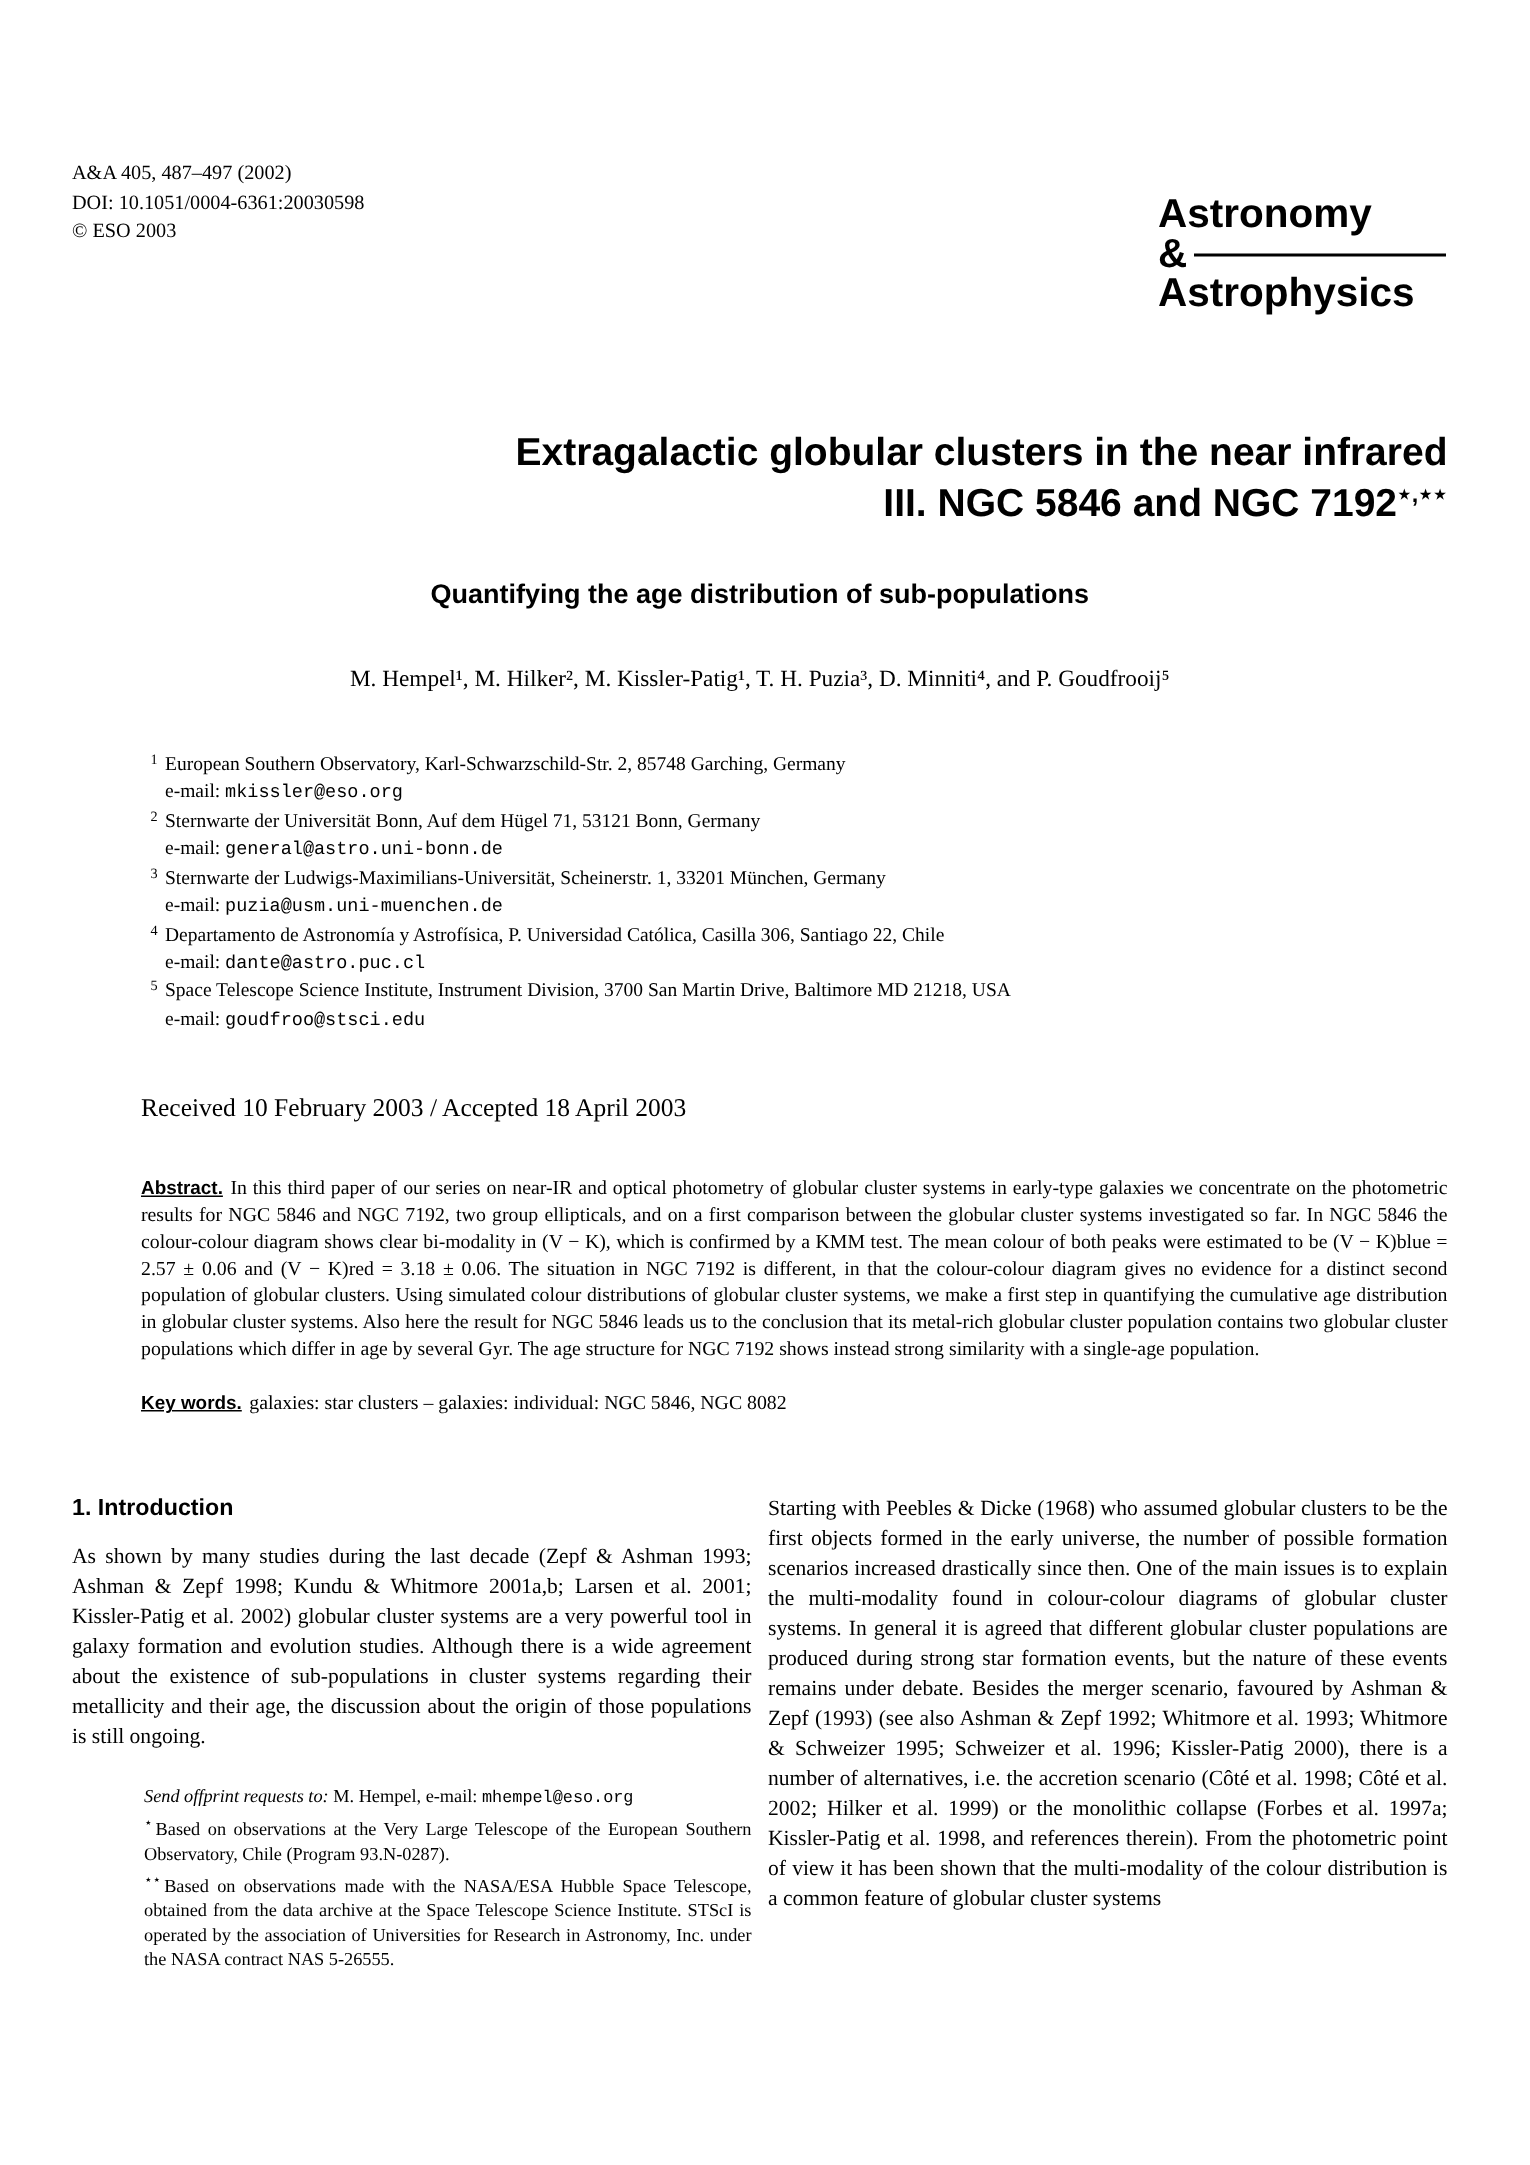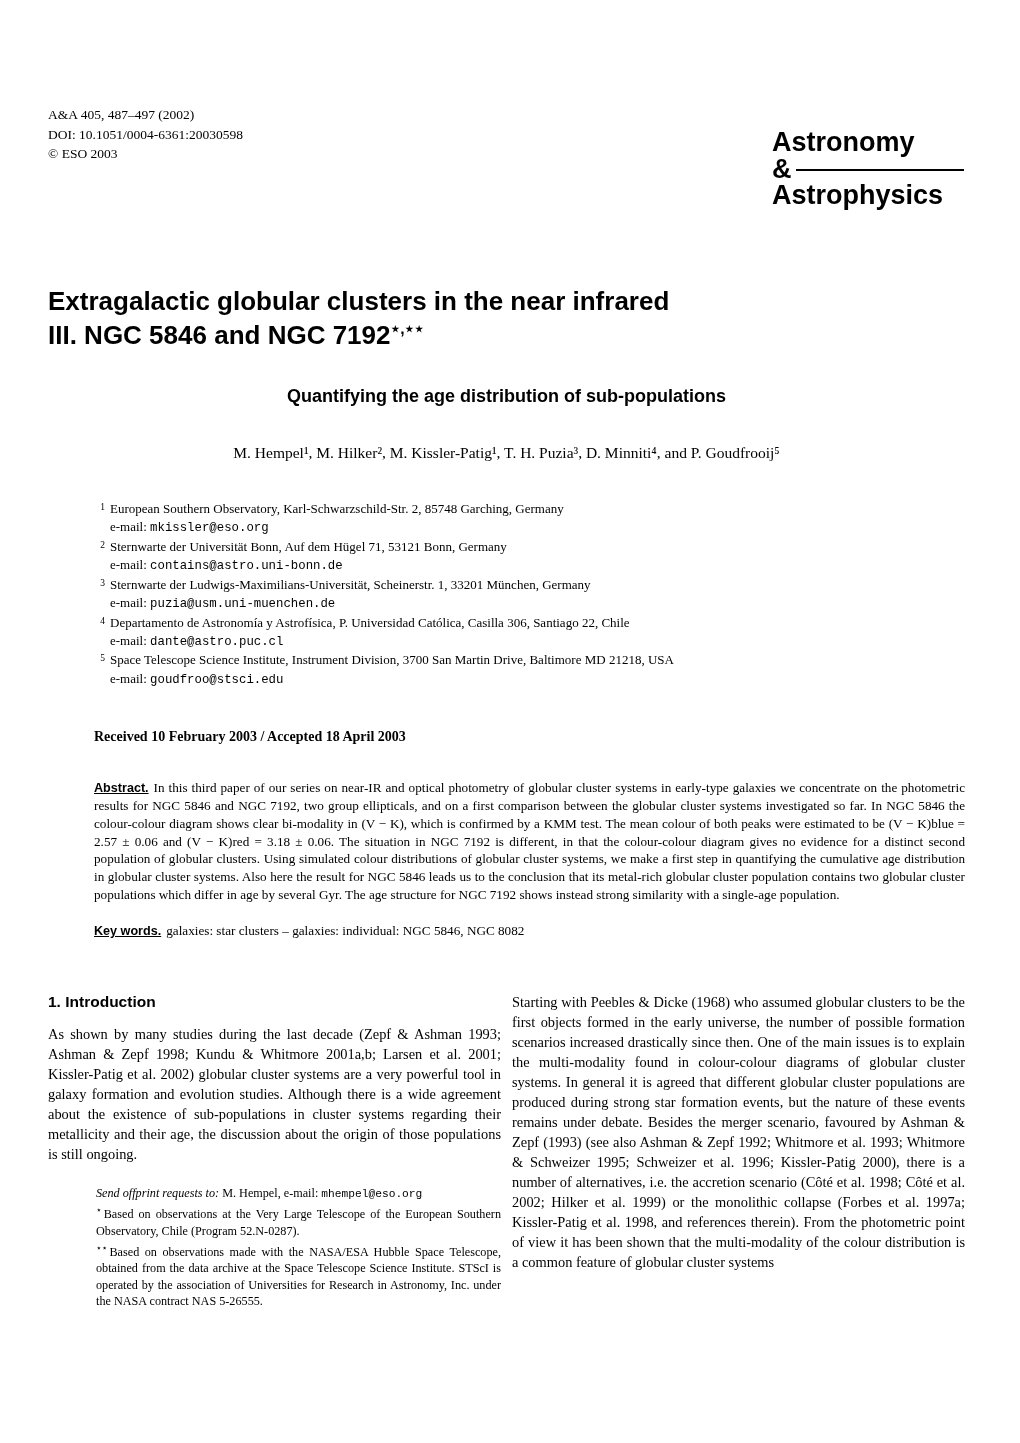--- a/index.html
+++ b/index.html
@@ -45,21 +45,21 @@
   .amp-rule {
     flex: 1 1 auto;
     border-top: 2px solid #000;
     margin-left: 4px;
     margin-top: 2px;
   }
 
   
   .title {
     margin-top: 76px;
-    text-align: left;
+    text-align: right;
     font-family: "Liberation Sans", sans-serif;
     font-weight: bold;
     font-size: 26px;
     line-height: 1.3;
   }
   .title sup { font-size: 60%; }
   .subtitle {
     margin-top: 33px;
     text-align: center;
     font-family: Liberation Sans, sans-serif;
@@ -86,22 +86,21 @@
     padding-right: 5px;
     font-size: 9.5px;
     position: relative;
     top: 1px;
   }
   .affil-body { flex: 1 1 auto; }
   .mono { font-family: "Liberation Mono", monospace; font-size: 95%; }
 
   .dates {
     margin: 40px 0 0 46px;
-    font-size: 14px;
-    font-weight: bold;
+    font-size: 17px;
   }
 
   
   .abstract {
     margin: 34px 0 0 46px;
     font-size: 13.2px;
     line-height: 1.34;
     text-align: justify;
   }
   .inline-label {
@@ -181,21 +180,21 @@
       <span class="affil-num">1</span>
       <div class="affil-body">
         <div>European Southern Observatory, Karl-Schwarzschild-Str. 2, 85748 Garching, Germany</div>
         <div><span>e-mail: </span><span class="mono">mkissler@eso.org</span></div>
       </div>
     </li>
     <li class="affil">
       <span class="affil-num">2</span>
       <div class="affil-body">
         <div>Sternwarte der Universität Bonn, Auf dem Hügel 71, 53121 Bonn, Germany</div>
-        <div><span>e-mail: </span><span class="mono">contains@astro.uni-bonn.de</span></div>
+        <div><span>e-mail: </span><span class="mono">general@astro.uni-bonn.de</span></div>
       </div>
     </li>
     <li class="affil">
       <span class="affil-num">3</span>
       <div class="affil-body">
         <div>Sternwarte der Ludwigs-Maximilians-Universität, Scheinerstr. 1, 33201 München, Germany</div>
         <div><span>e-mail: </span><span class="mono">puzia@usm.uni-muenchen.de</span></div>
       </div>
     </li>
     <li class="affil">
@@ -225,21 +224,21 @@
   </p>
 
   <div class="twocol">
 
     <div class="col col-left">
       <h2 class="section-heading">1. Introduction</h2>
       <p class="body-par">As shown by many studies during the last decade (Zepf &amp; Ashman 1993; Ashman &amp; Zepf 1998; Kundu &amp; Whitmore 2001a,b; Larsen et al. 2001; Kissler-Patig et al. 2002) globular cluster systems are a very powerful tool in galaxy formation and evolution studies. Although there is a wide agreement about the existence of sub-populations in cluster systems regarding their metallicity and their age, the discussion about the origin of those populations is still ongoing.</p>
 
       <div class="footnotes">
         <p class="fn"><i>Send offprint requests to:</i><span> M. Hempel, e-mail: </span><span class="mono">mhempel@eso.org</span></p>
-        <p class="fn"><sup class="fn-marker">⋆</sup><span>Based on observations at the Very Large Telescope of the European Southern Observatory, Chile (Program 52.N-0287).</span></p>
+        <p class="fn"><sup class="fn-marker">⋆</sup><span>Based on observations at the Very Large Telescope of the European Southern Observatory, Chile (Program 93.N-0287).</span></p>
         <p class="fn"><sup class="fn-marker">⋆⋆</sup><span>Based on observations made with the NASA/ESA Hubble Space Telescope, obtained from the data archive at the Space Telescope Science Institute. STScI is operated by the association of Universities for Research in Astronomy, Inc. under the NASA contract NAS 5-26555.</span></p>
       </div>
     </div>
 
     <div class="col">
       <p class="body-par">Starting with Peebles &amp; Dicke (1968) who assumed globular clusters to be the first objects formed in the early universe, the number of possible formation scenarios increased drastically since then. One of the main issues is to explain the multi-modality found in colour-colour diagrams of globular cluster systems. In general it is agreed that different globular cluster populations are produced during strong star formation events, but the nature of these events remains under debate. Besides the merger scenario, favoured by Ashman &amp; Zepf (1993) (see also Ashman &amp; Zepf 1992; Whitmore et al. 1993; Whitmore &amp; Schweizer 1995; Schweizer et al. 1996; Kissler-Patig 2000), there is a number of alternatives, i.e. the accretion scenario (Côté et al. 1998; Côté et al. 2002; Hilker et al. 1999) or the monolithic collapse (Forbes et al. 1997a; Kissler-Patig et al. 1998, and references therein). From the photometric point of view it has been shown that the multi-modality of the colour distribution is a common feature of globular cluster systems</p>
     </div>
 
   </div>
 

